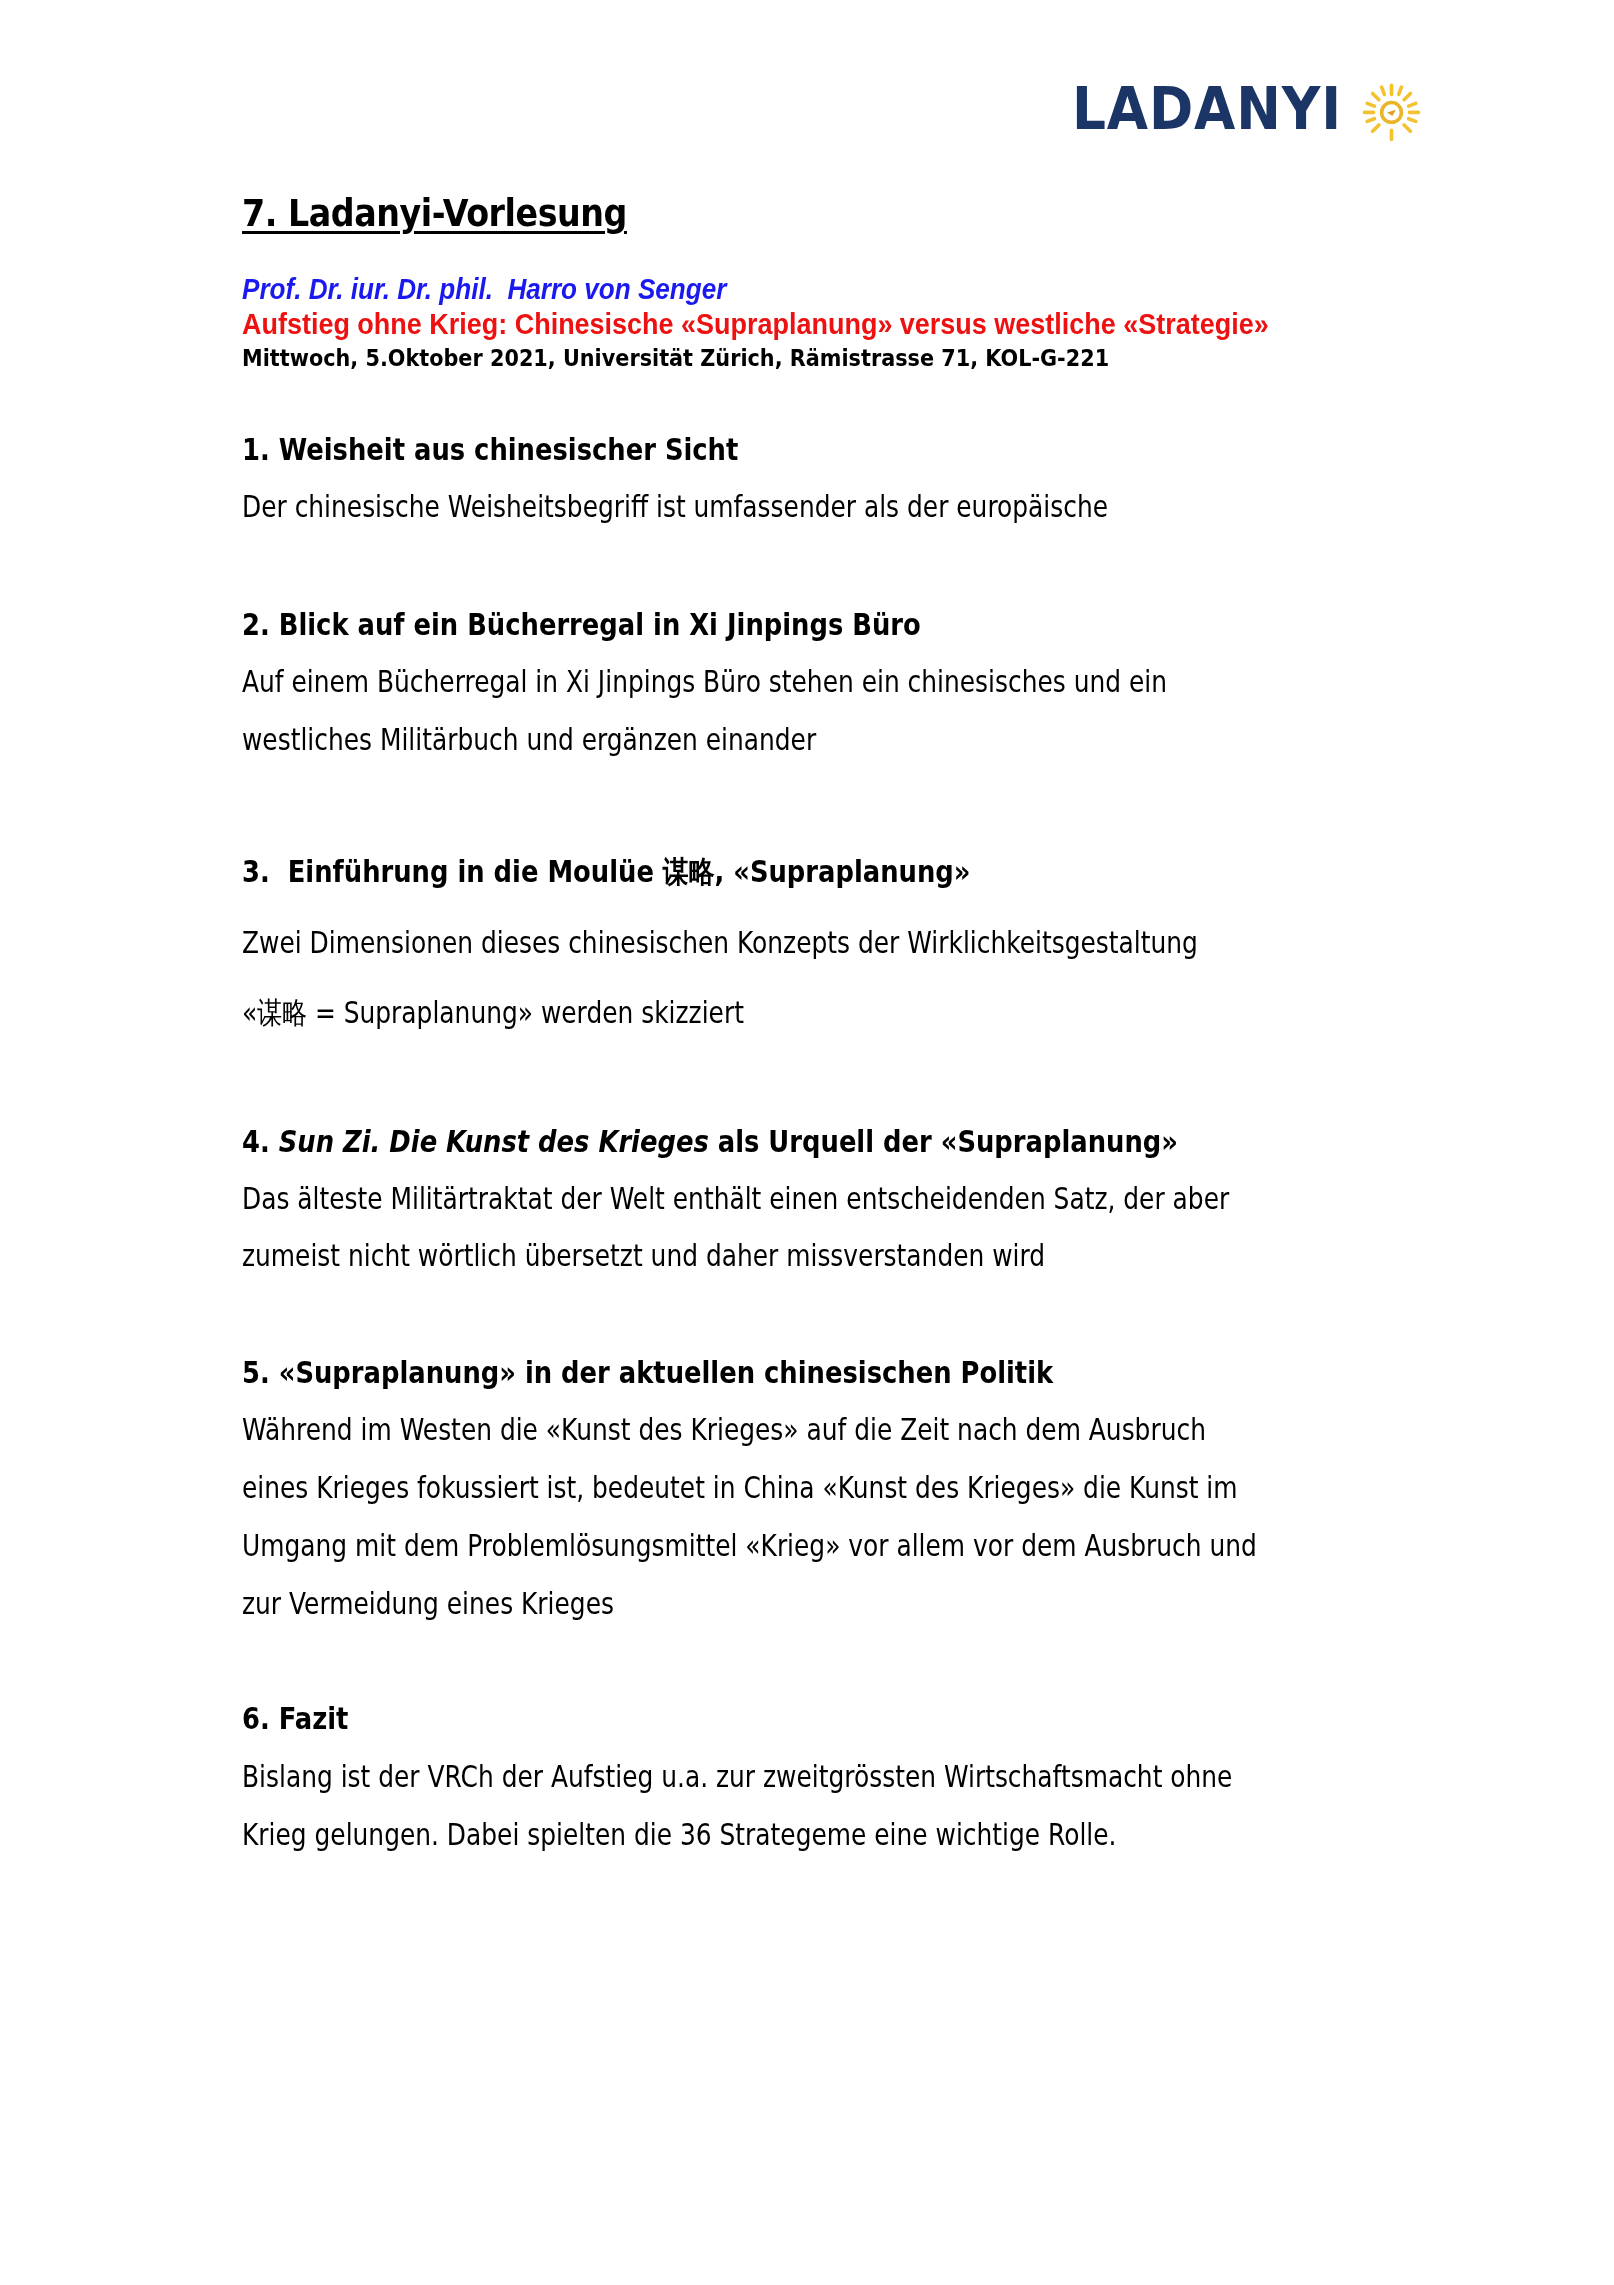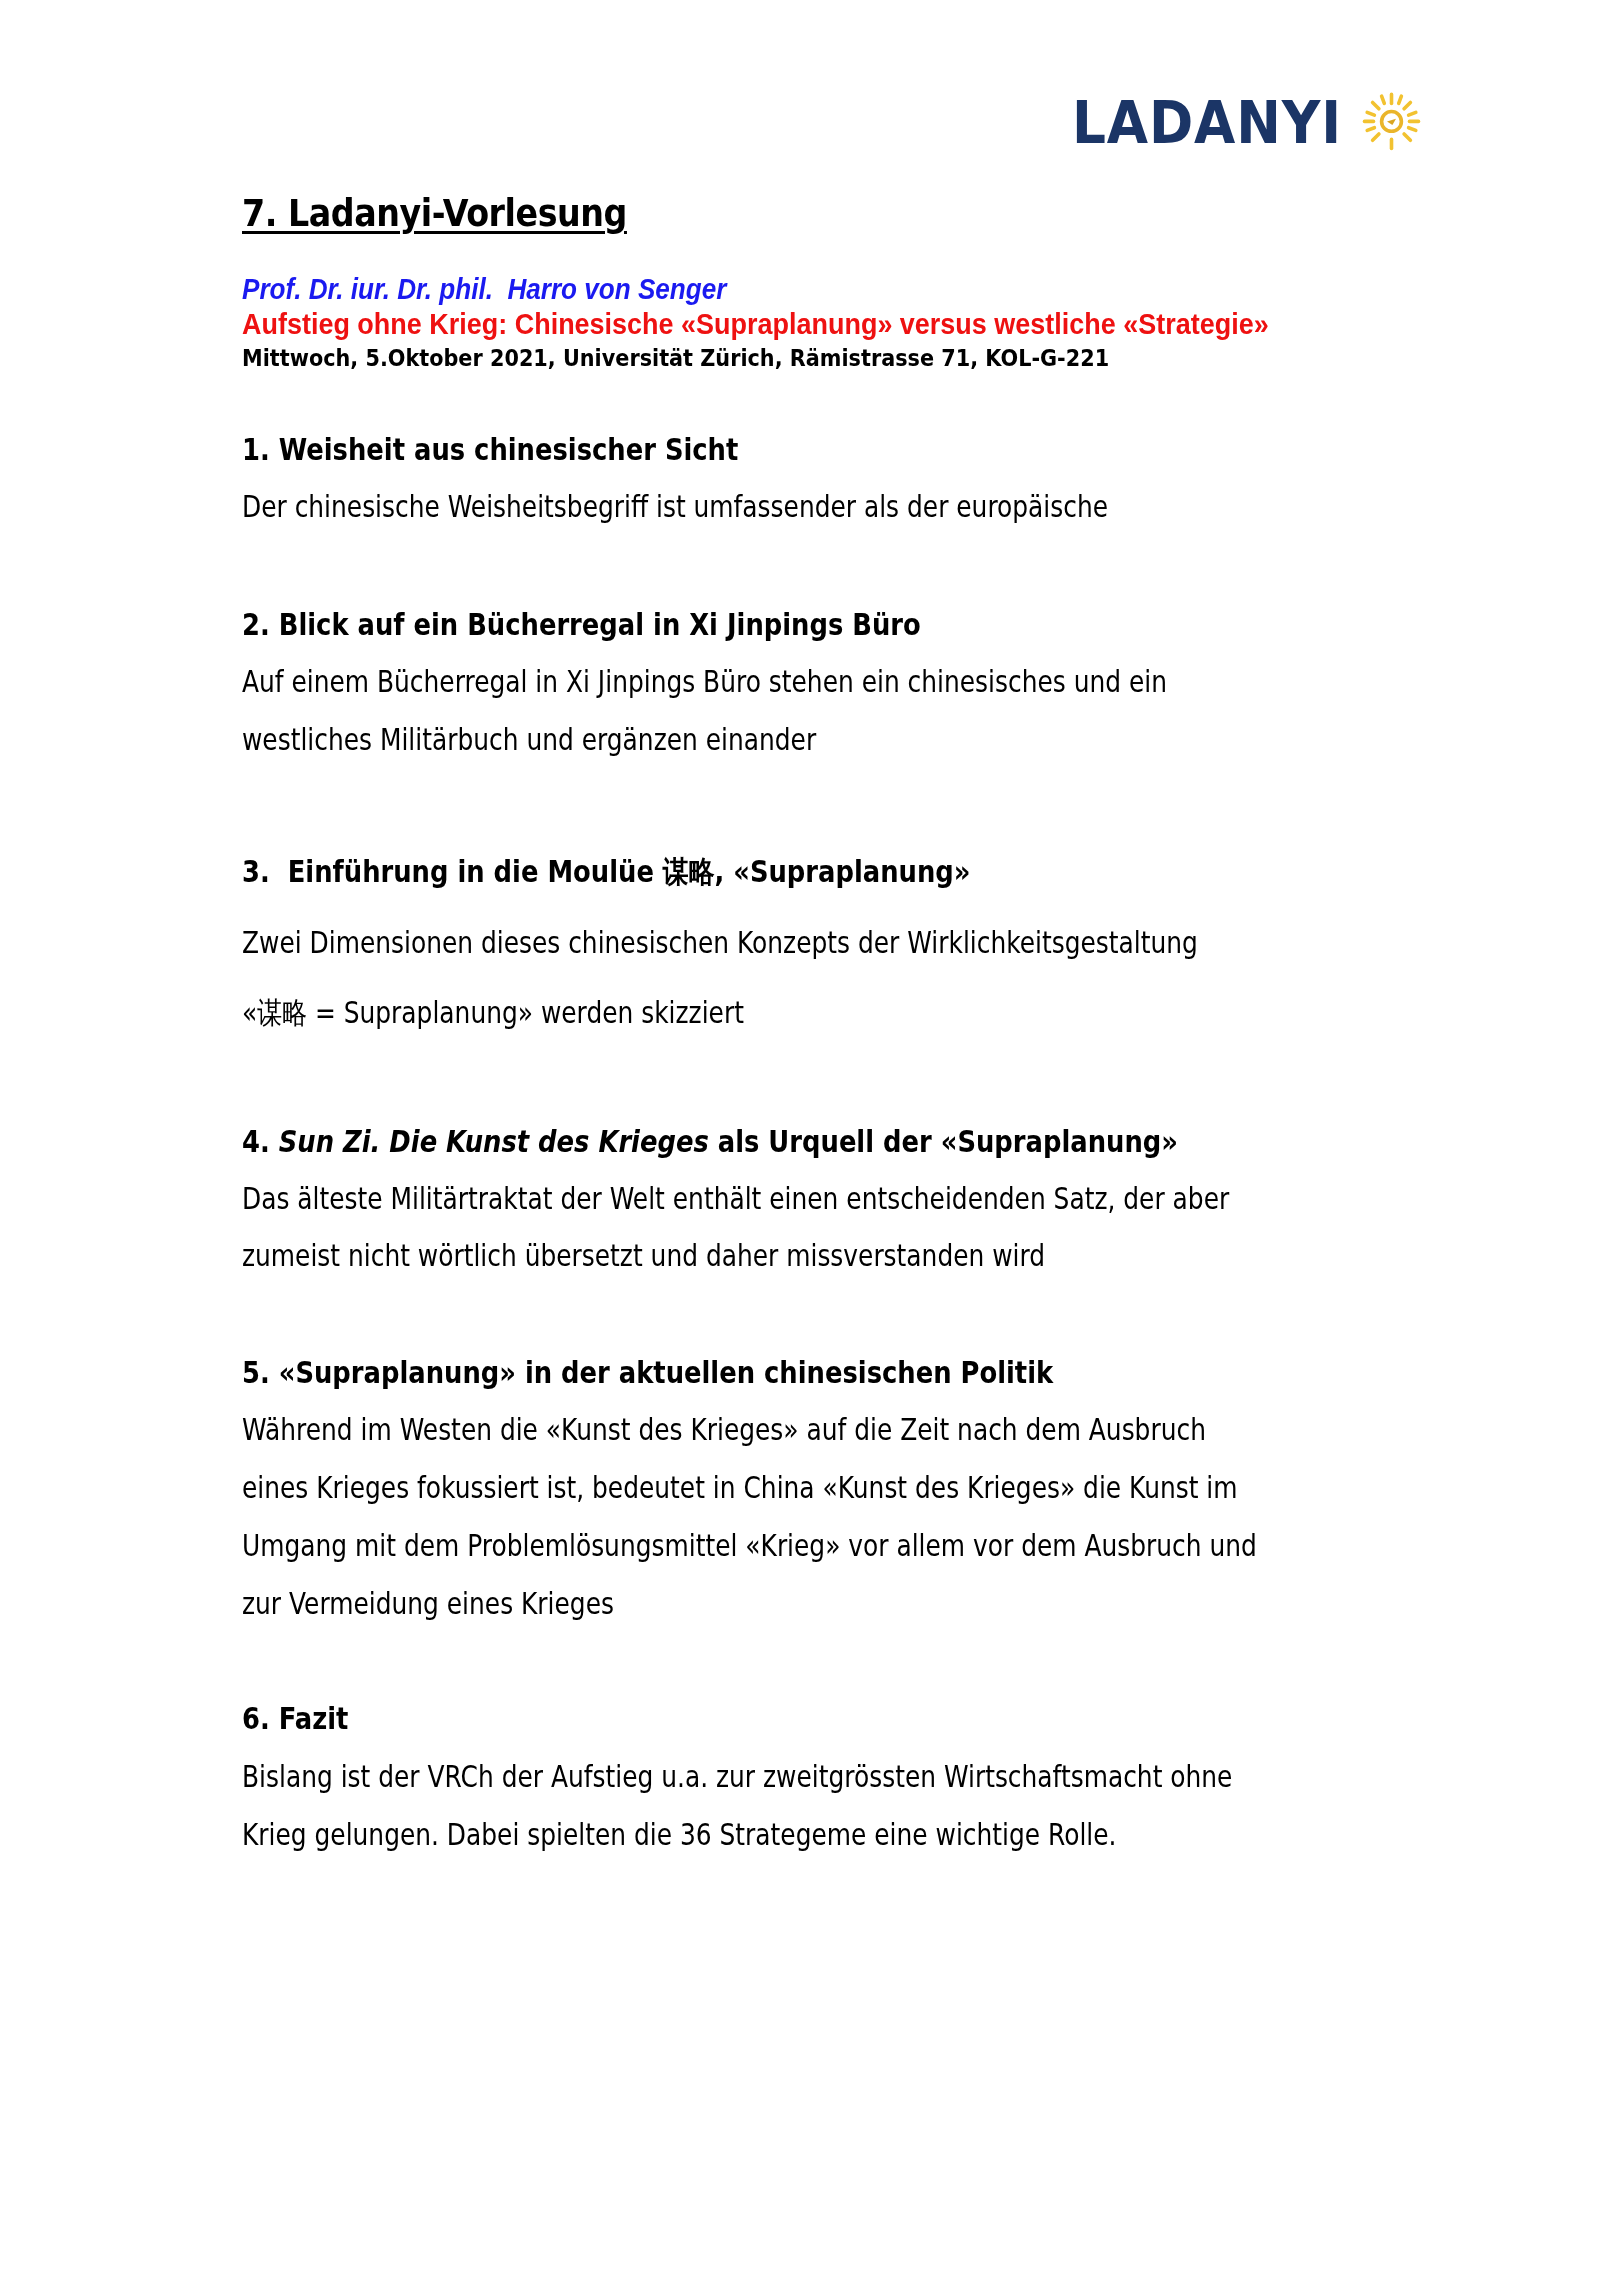--- a/index.html
+++ b/index.html
@@ -21,21 +21,21 @@
       width: 1615px; height: 2285px;
       background: #ffffff;
     }
     
     .logo {
       position: absolute;
       left: 1072px;
       top: 80px;
       height: 72px;
       display: flex;
-      align-items: flex-end;
+      align-items: flex-start;
     }
     .logo-text {
       font-family: "DejaVu Sans", sans-serif;
       font-weight: bold;
       font-size: 58px;
       color: #1b3566;
       letter-spacing: 0.9px;
       transform: scaleX(0.92);
       transform-origin: left center;
       line-height: 1;

